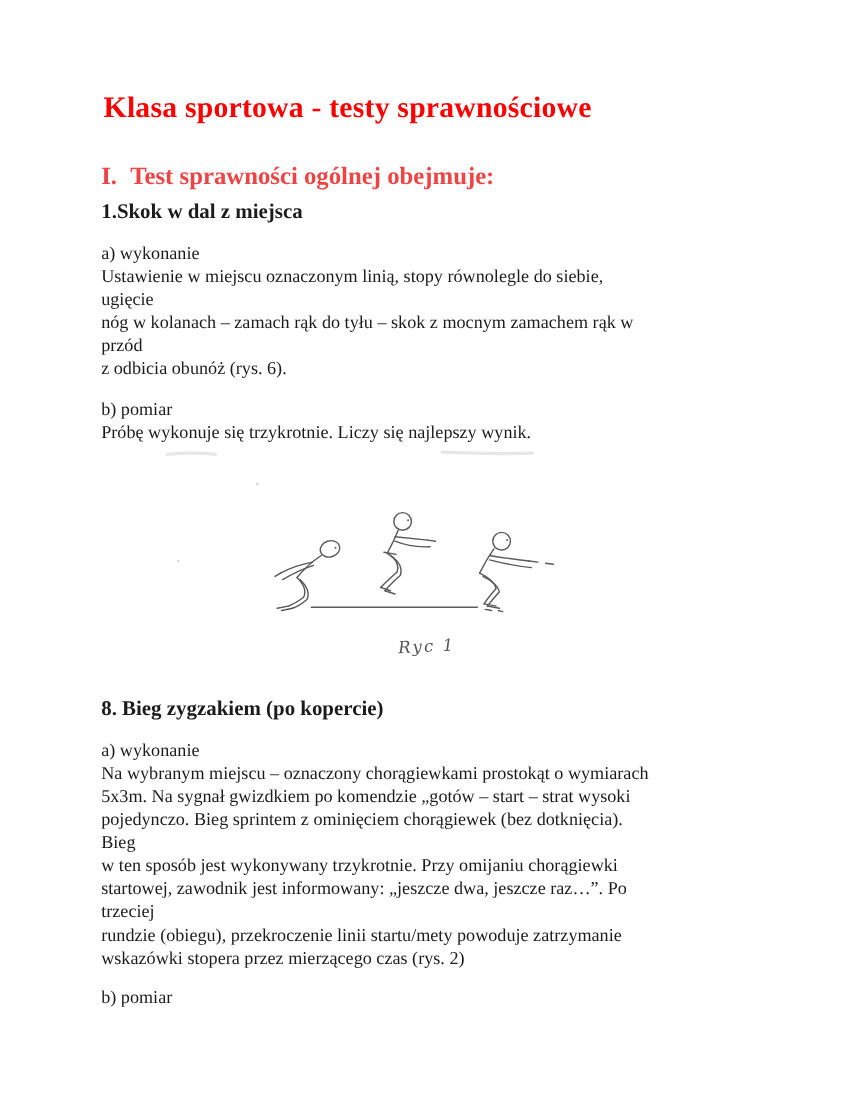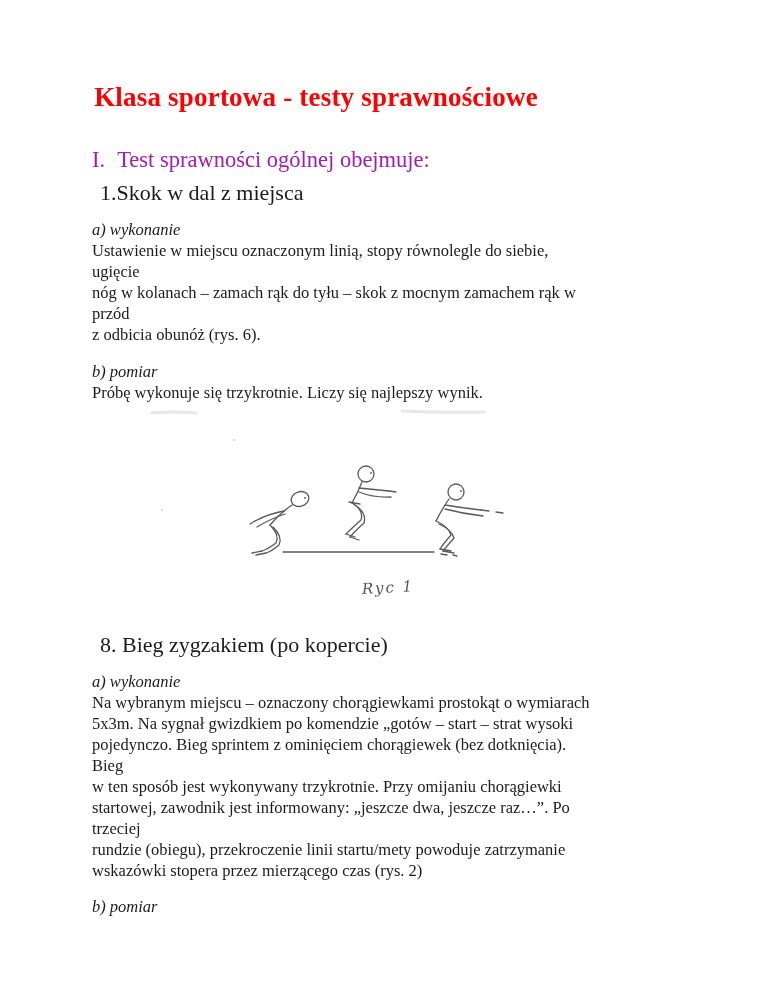--- a/index.html
+++ b/index.html
@@ -18,23 +18,23 @@
     padding-top:82px;
     text-align:center;
     color:#ff0000;
     font-size:27px;
     font-weight:bold;
     line-height:1.15;
     letter-spacing:0.2px;
   }
   .section-heading{
     margin:33px 0 0 0;
-    color:#a21caf;
+    color:#ef4444;
     font-size:22.5px;
-    font-weight:normal;
+    font-weight:bold;
     line-height:1.2;
   }
   .section-heading .numeral{margin-right:12px;}
   .bullet-list{
     list-style:none;
     margin:20px 0 0 0;
     padding:0;
     font-size:16.5px;
     line-height:21px;
   }
@@ -43,32 +43,32 @@
     padding-left:50px;
   }
   .bullet-list li::before{
     content:"\2022";
     position:absolute;
     left:27px;
     top:-1px;
     font-size:15px;
   }
   .sub-heading{
-    margin:9px 0 0 8px;
-    font-size:22px;
-    font-weight:normal;
+    margin:9px 0 0 0;
+    font-size:19px;
+    font-weight:bold;
     line-height:21px;
   }
   .para{
     margin:16px 0 0 0;
     font-size:16.5px;
     line-height:21px;
     white-space:pre-line;
   }
-  .para .label{display:block;font-style:italic;}
+  .para .label{display:block;}
   .figure-wrap{
     margin:3px 0 0 58px;
     width:410px;height:200px;
   }
   .sketch{display:block;}
   .sketch path, .sketch ellipse, .sketch circle{
     fill:none;
     stroke:#5a5a5a;
     stroke-width:1.3;
     stroke-linecap:round;

